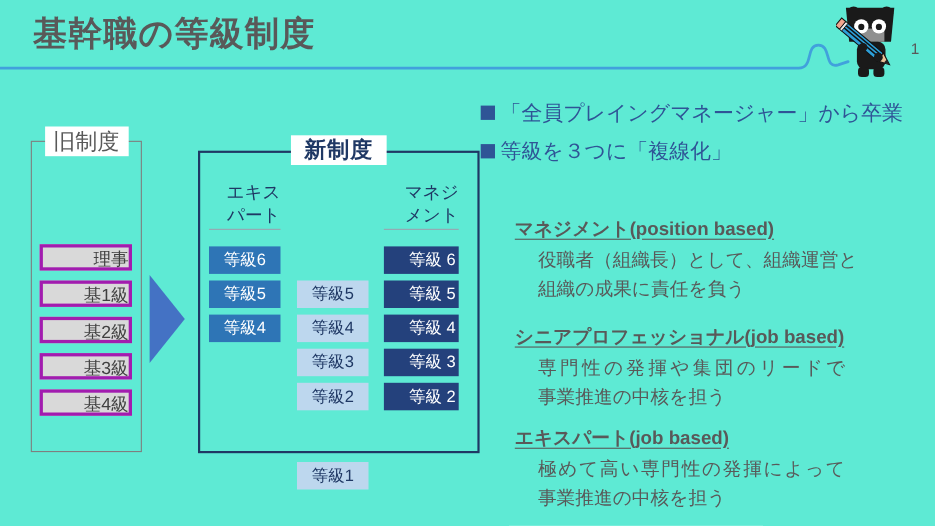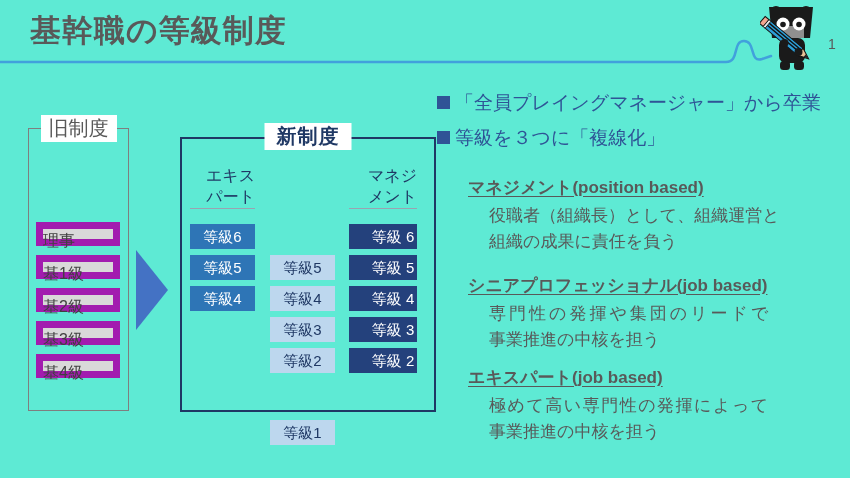--- a/index.html
+++ b/index.html
@@ -9,21 +9,21 @@
 
   
   .title { position:absolute; left:30px; top:10px; font-size:31px; font-weight:bold; color:#595959; letter-spacing:1px; }
   .underline-svg { position:absolute; left:0; top:0; pointer-events:none; }
   .mascot { position:absolute; left:760px; top:4px; }
   .page-num { position:absolute; left:828px; top:36px; font-size:14px; color:#595959; }
 
   
   .old-box { position:absolute; left:28px; top:128px; width:101px; height:283px; border:1.5px solid #7f7f7f; }
   .old-label { position:absolute; left:50%; top:-14px; transform:translateX(-50%); background:#fff; padding:0 8px; font-size:20px; color:#595959; white-space:nowrap; }
-  .gray-box { position:absolute; left:7px; width:84px; height:24px; line-height:24px; text-align:left; background:#d9d9d9; border:7px solid #a21caf; font-size:16px; color:#404040; }
+  .gray-box { position:absolute; left:7px; width:84px; height:24px; line-height:24px; text-align:right; background:#d9d9d9; border:3px solid #a21caf; font-size:16px; color:#404040; }
 
   
   .arrow { position:absolute; left:136px; top:250px; width:0; height:0; border-top:40px solid transparent; border-bottom:40px solid transparent; border-left:32px solid #4472c4; }
 
   
   .new-box { position:absolute; left:180px; top:137px; width:256px; height:275px; border:2px solid #1f3864; }
   .new-label { position:absolute; left:50%; top:-16px; transform:translateX(-50%); background:#fff; padding:0 12px; font-size:20px; font-weight:bold; color:#1f3864; white-space:nowrap; letter-spacing:1px; }
   .col-header { position:absolute; top:22px; height:48px; text-align:right; font-size:16px; line-height:21px; color:#1f3864; border-bottom:1.5px solid #9aa3b0; padding-top:4px; }
   .c-expert { left:8px; width:65px; }
   .c-senior { left:88px; width:65px; }
@@ -32,21 +32,21 @@
   .g-expert { background:#2e75b6; color:#fff; }
   .g-senior { background:#bdd7ee; color:#1f3864; }
   .g-mgmt   { background:#24417c; color:#fff;padding-left:20px; }
   .r1{top:85px;} .r2{top:116px;} .r3{top:147px;} .r4{top:178px;} .r5{top:209px;} .r6{top:252px;margin-top:29px;}
 
   
   .right-panel { position:absolute; left:437px; top:90px; width:405px; }
   .bullet { display:flex; align-items:flex-start; margin-bottom:9px; font-size:19px; color:#2f5496; font-weight:500; }
   .sq { flex:0 0 auto; width:13px; height:13px; background:#2f5496; margin:6px 5px 0 0; }
   .desc-section { margin-left:31px; }
-  .s1 { margin-top:25px; } .s2 { margin-top:19px; } .s3 { margin-top:13px; }
+  .s1 { margin-top:46px; } .s2 { margin-top:19px; } .s3 { margin-top:13px; }
   .desc-heading { font-size:17px; font-weight:bold; color:#595959; text-decoration:underline; text-underline-offset:3px; margin-bottom:4px; }
   .desc-line { margin-left:21px; font-size:17px; color:#595959; line-height:26px; }
   .ls-w1 { letter-spacing:3px; }
   .ls-w2 { letter-spacing:1.5px; }
 </style>
 </head>
 <body>
 
 <div class="slide">
 

